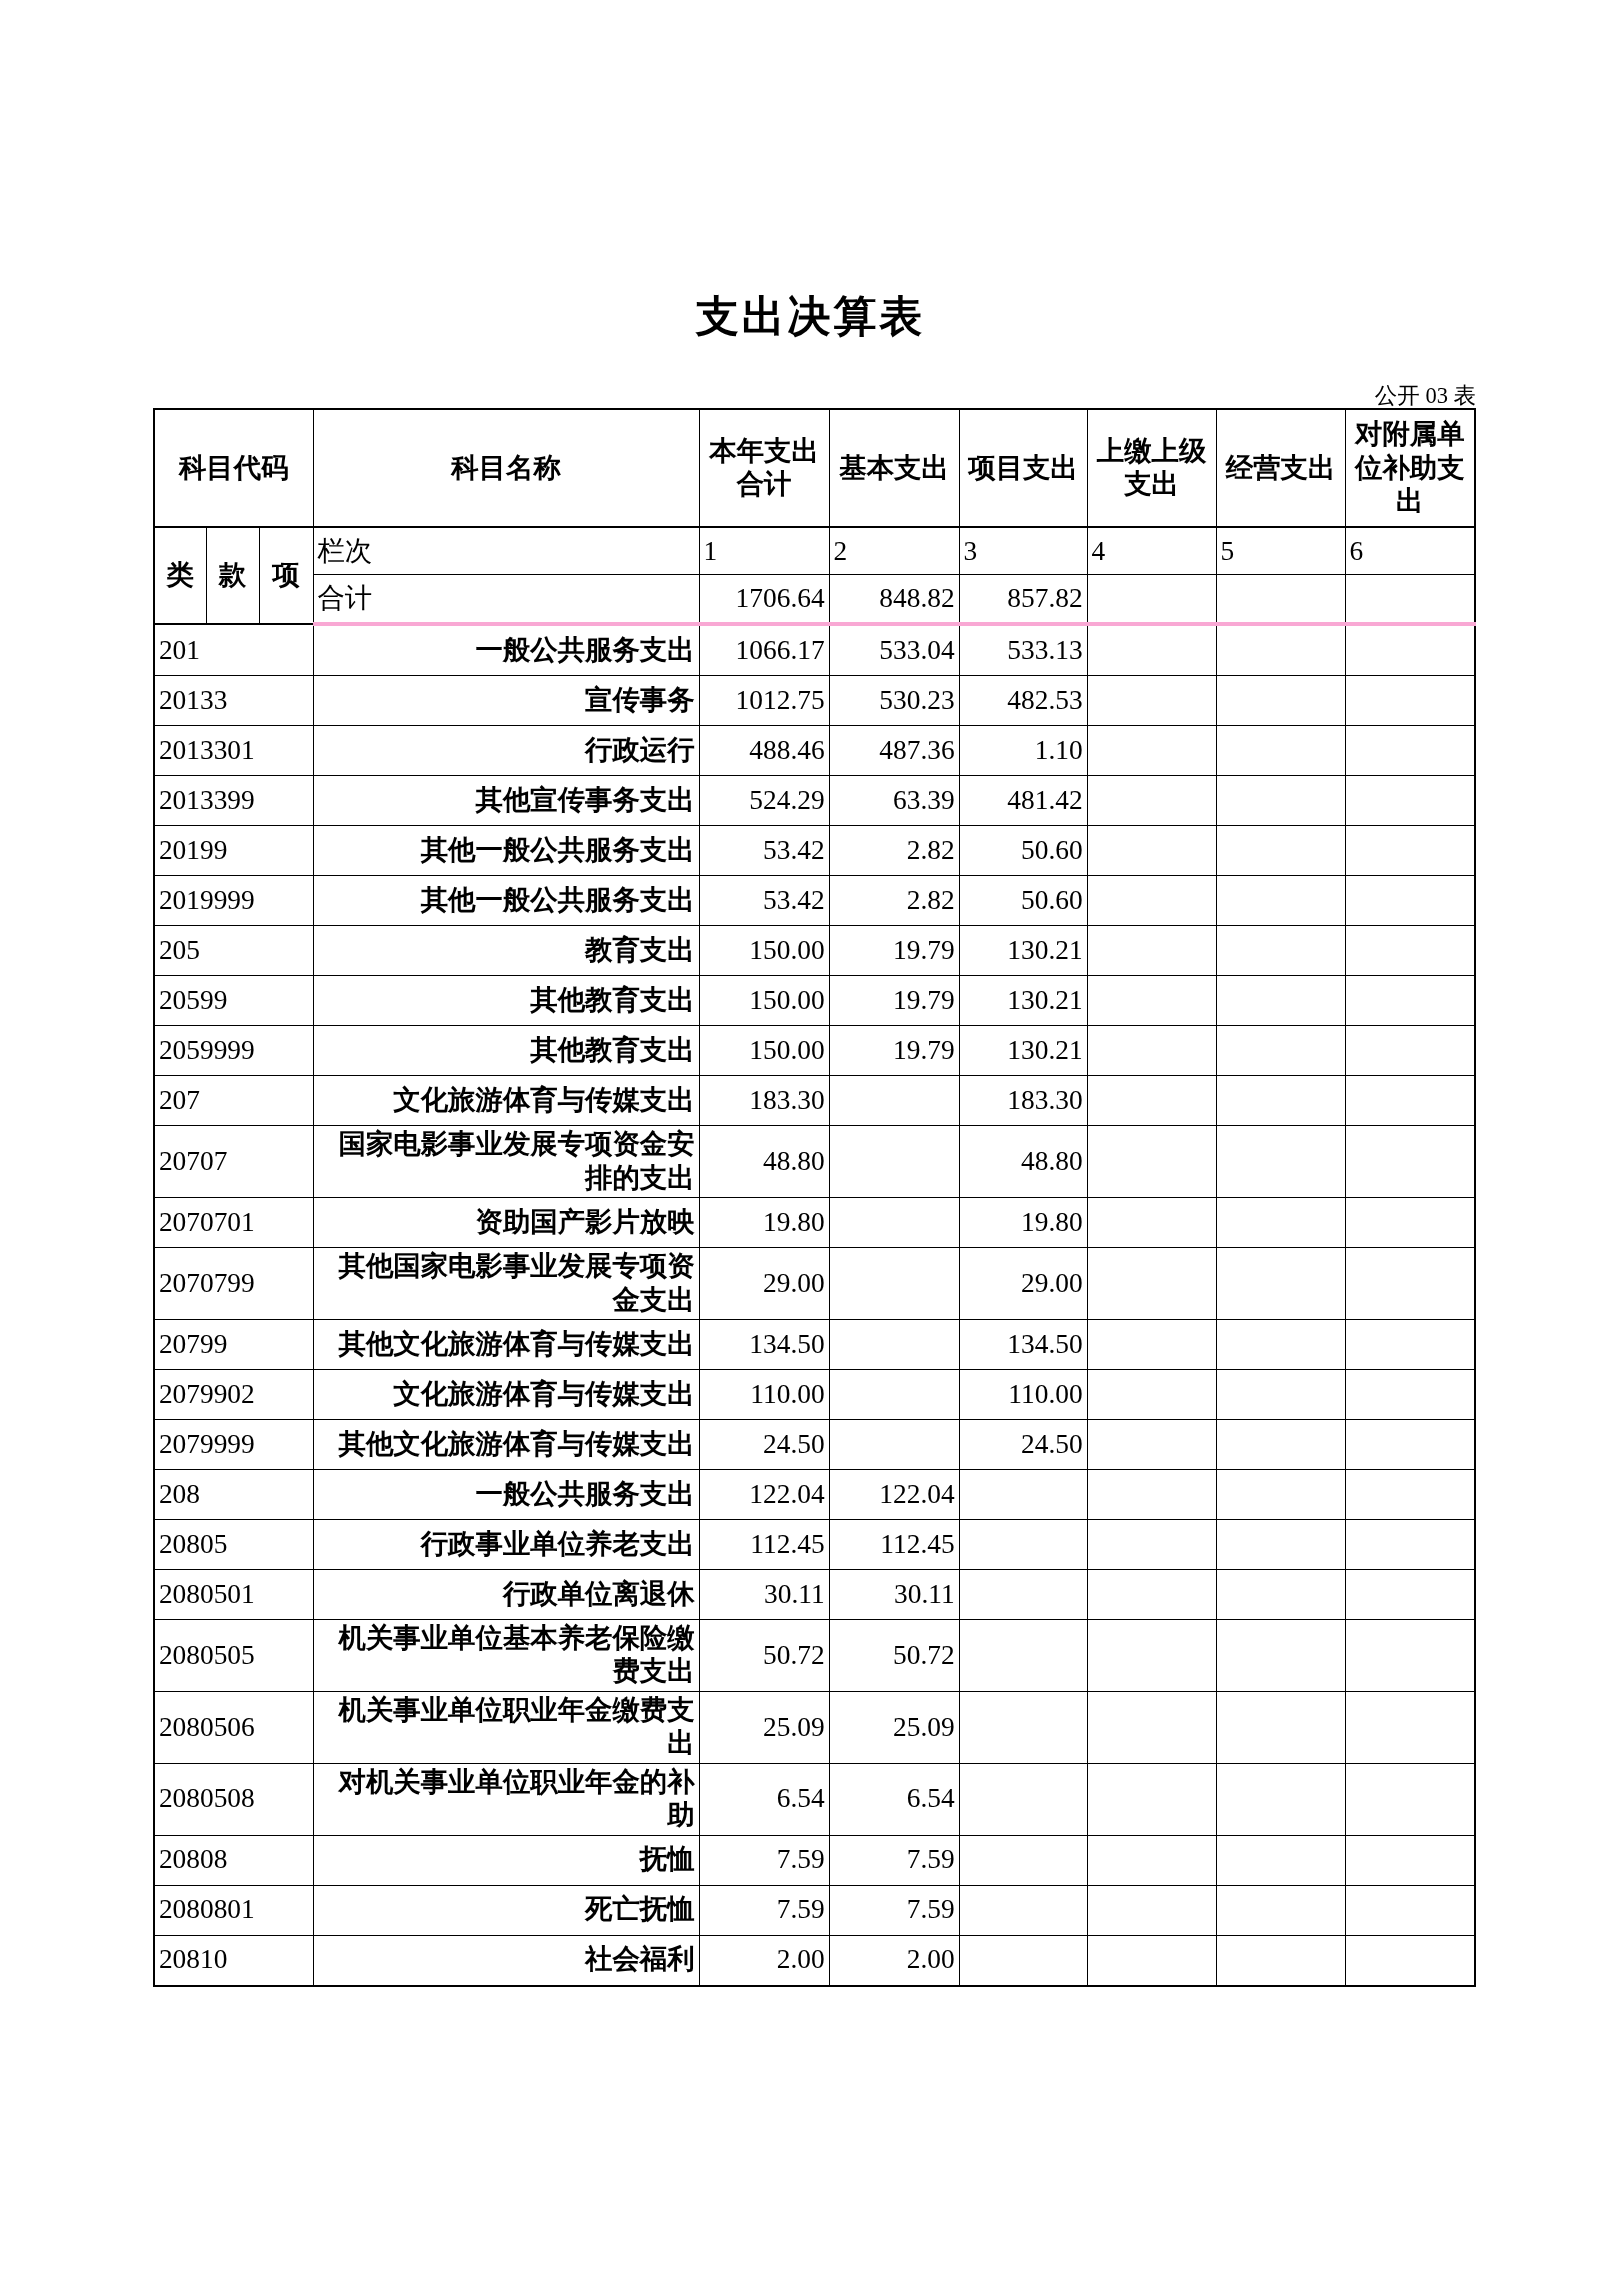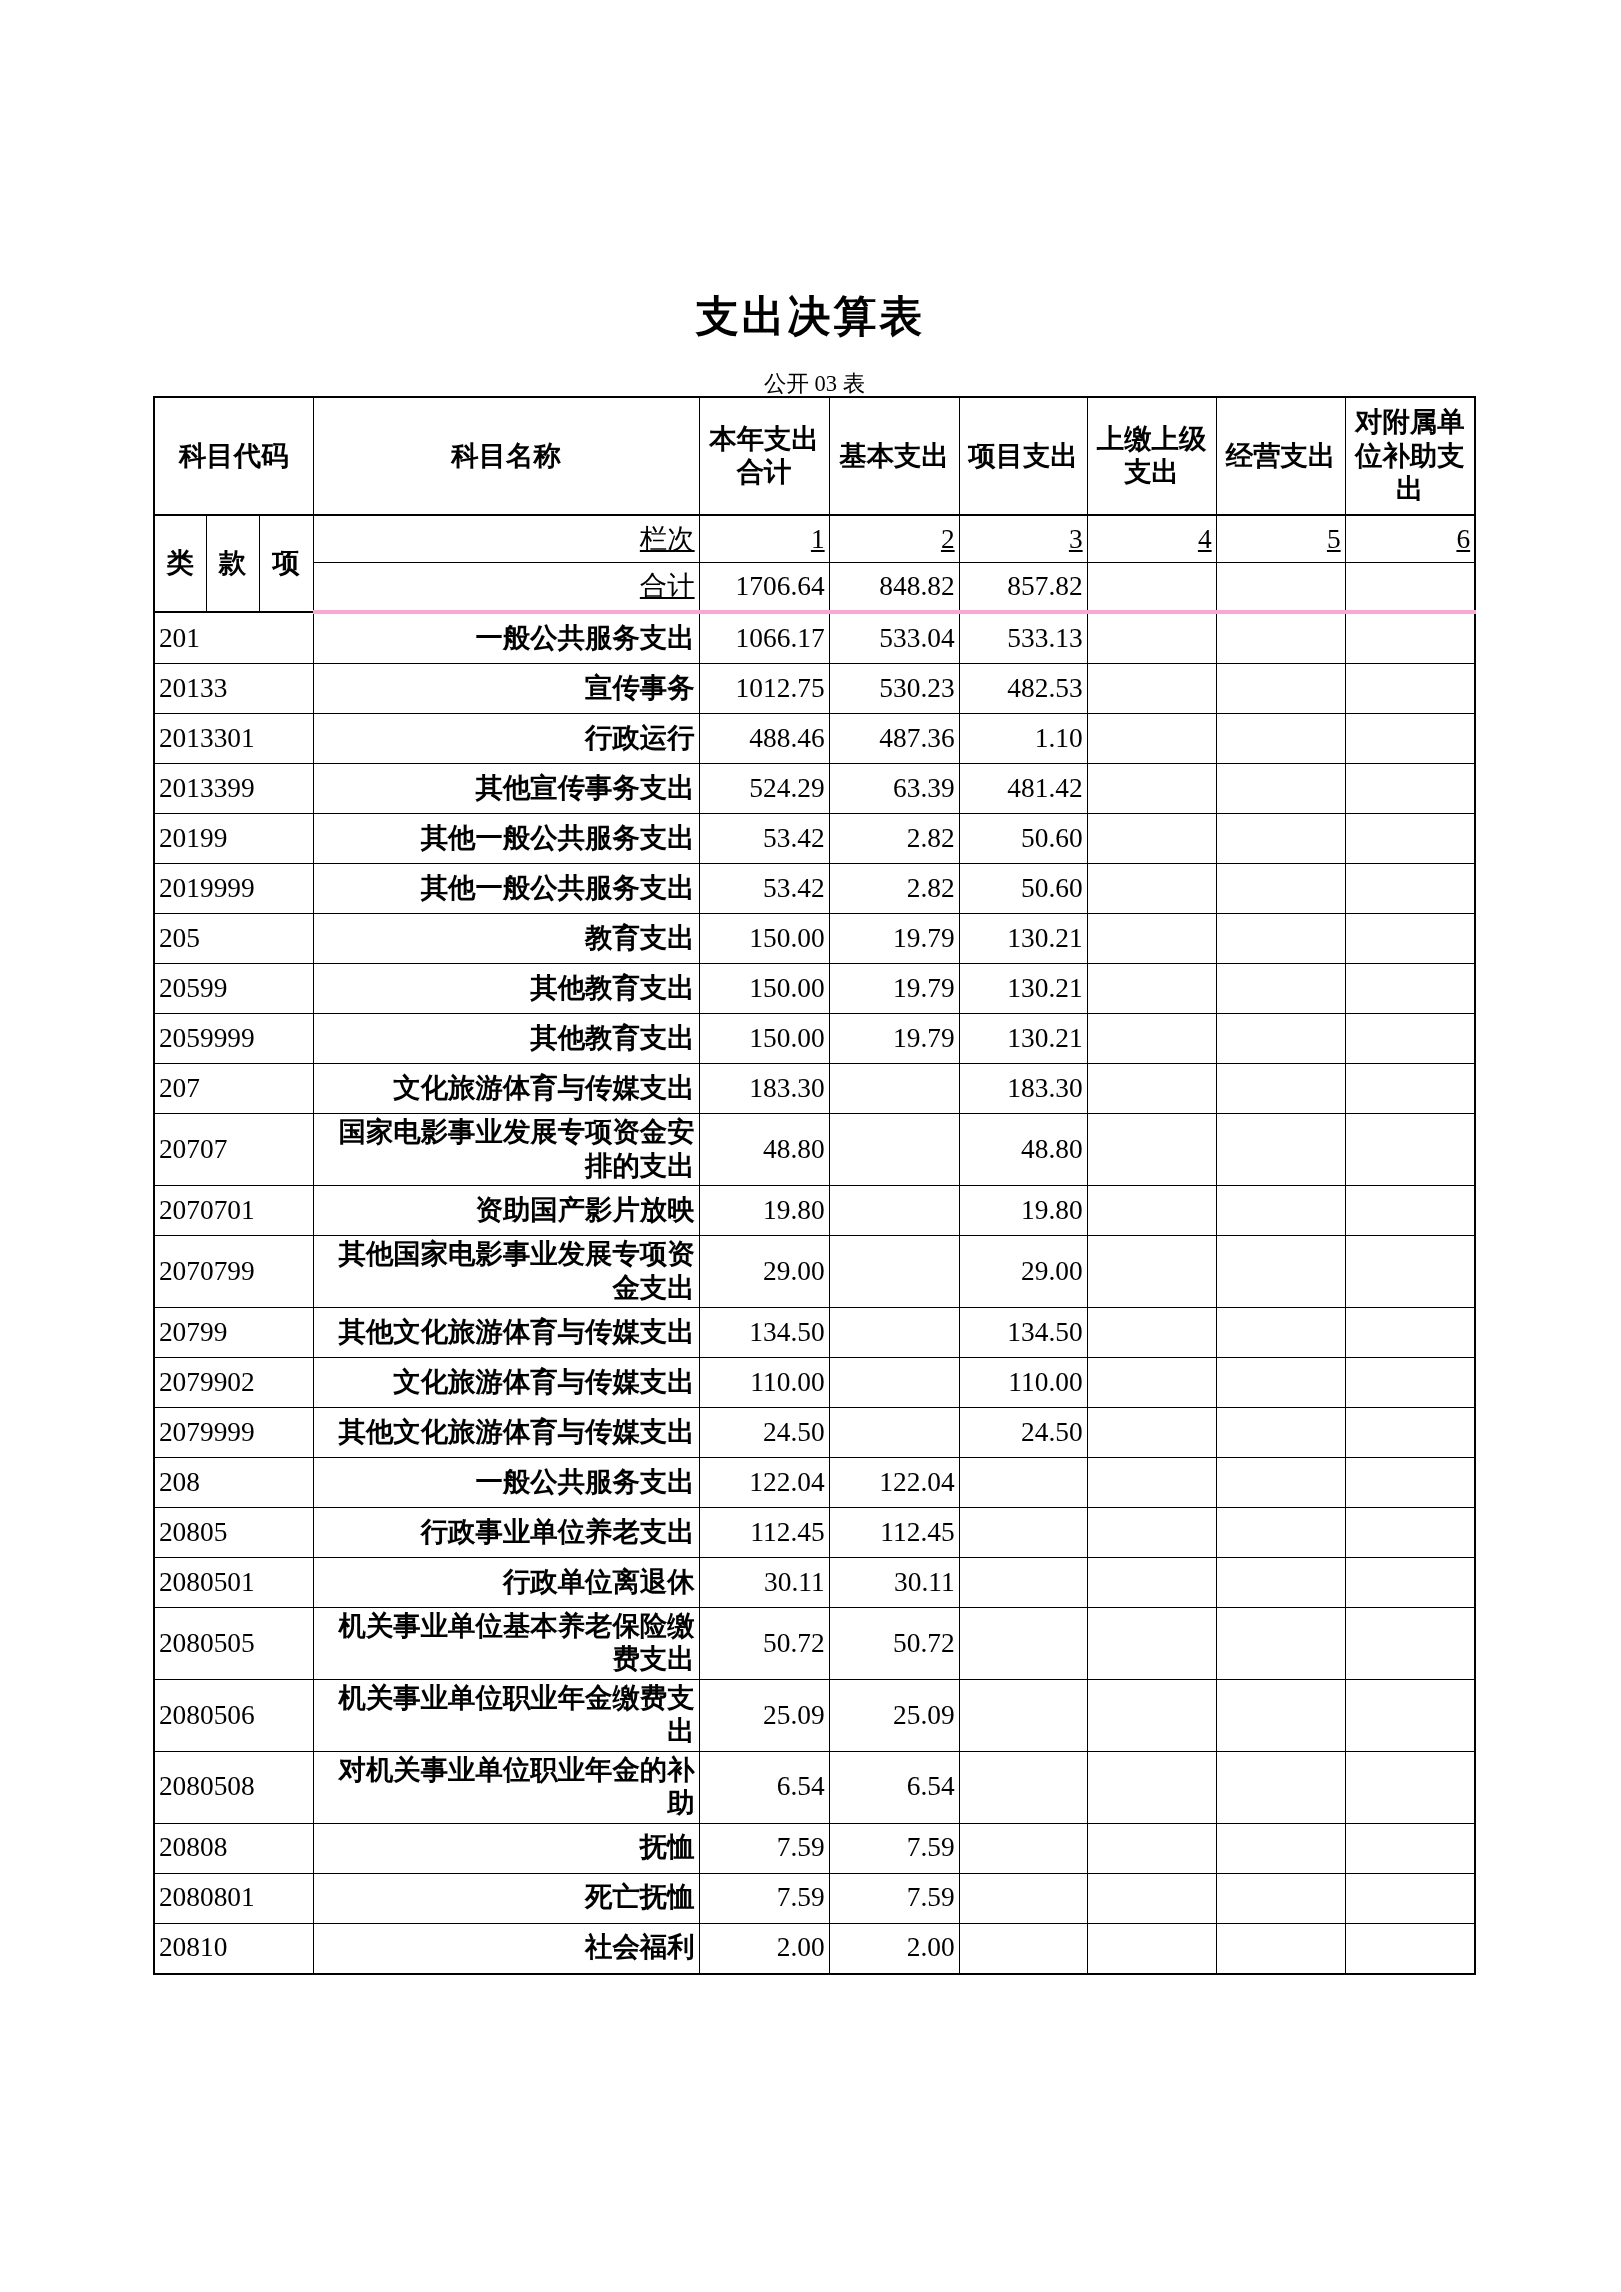--- a/index.html
+++ b/index.html
@@ -23,22 +23,22 @@
     font-size: 43px;
     font-weight: bold;
     letter-spacing: 2.9px;
     line-height: 1.2;
   }
   .container {
     width: 1323px;
     margin-left: 153px;
   }
   .meta-code {
-    margin-top: 29px;
-    text-align: center;
+    margin-top: 41px;
+    text-align: right;
     font-size: 22.5px;
     line-height: 1.1;
   }
   .meta-row {
     display: flex;
     justify-content: space-between;
     align-items: flex-end;
     margin-top: 6.9px;
     margin-bottom: 4.9px;
   }
@@ -66,21 +66,21 @@
     text-align: center;
     border-bottom: 2px solid #000;
     height: 112px;
   }
   tr.head-lanci td { height: 42px; }
   tr.head-total td {
     height: 43px;
     border-bottom: 4px solid #f9a8d4;
     margin-left: 13px;
   }
-  .t-center { text-align: right; text-decoration: underline; }
+  .t-center { text-align: left; }
   .t-num { text-align: right; padding-right: 7.8px; }
   .t-code { text-align: left; padding-left: 5.9px; }
   .t-name { text-align: right; padding-left: 5.9px; padding-right: 3.9px; font-weight: bold; }
   tbody.data td { height: 45px; }
 </style>
 </head>
 <body>
 
 <div class="page">
 

